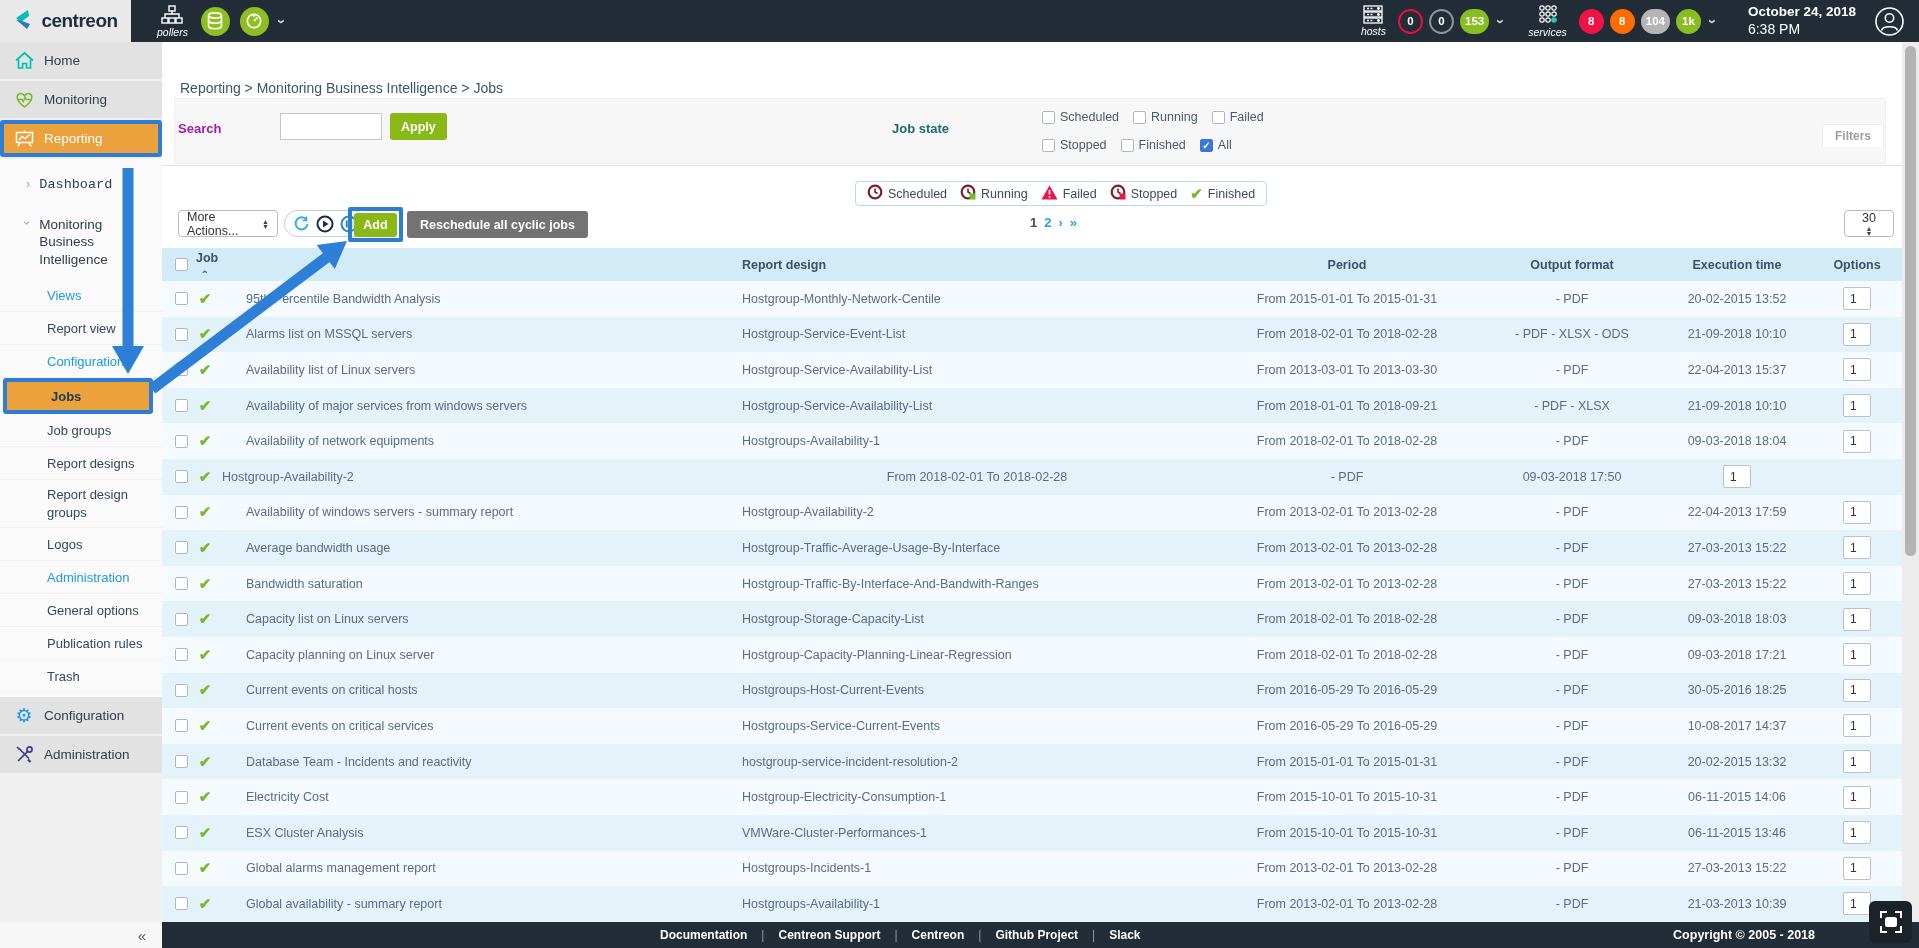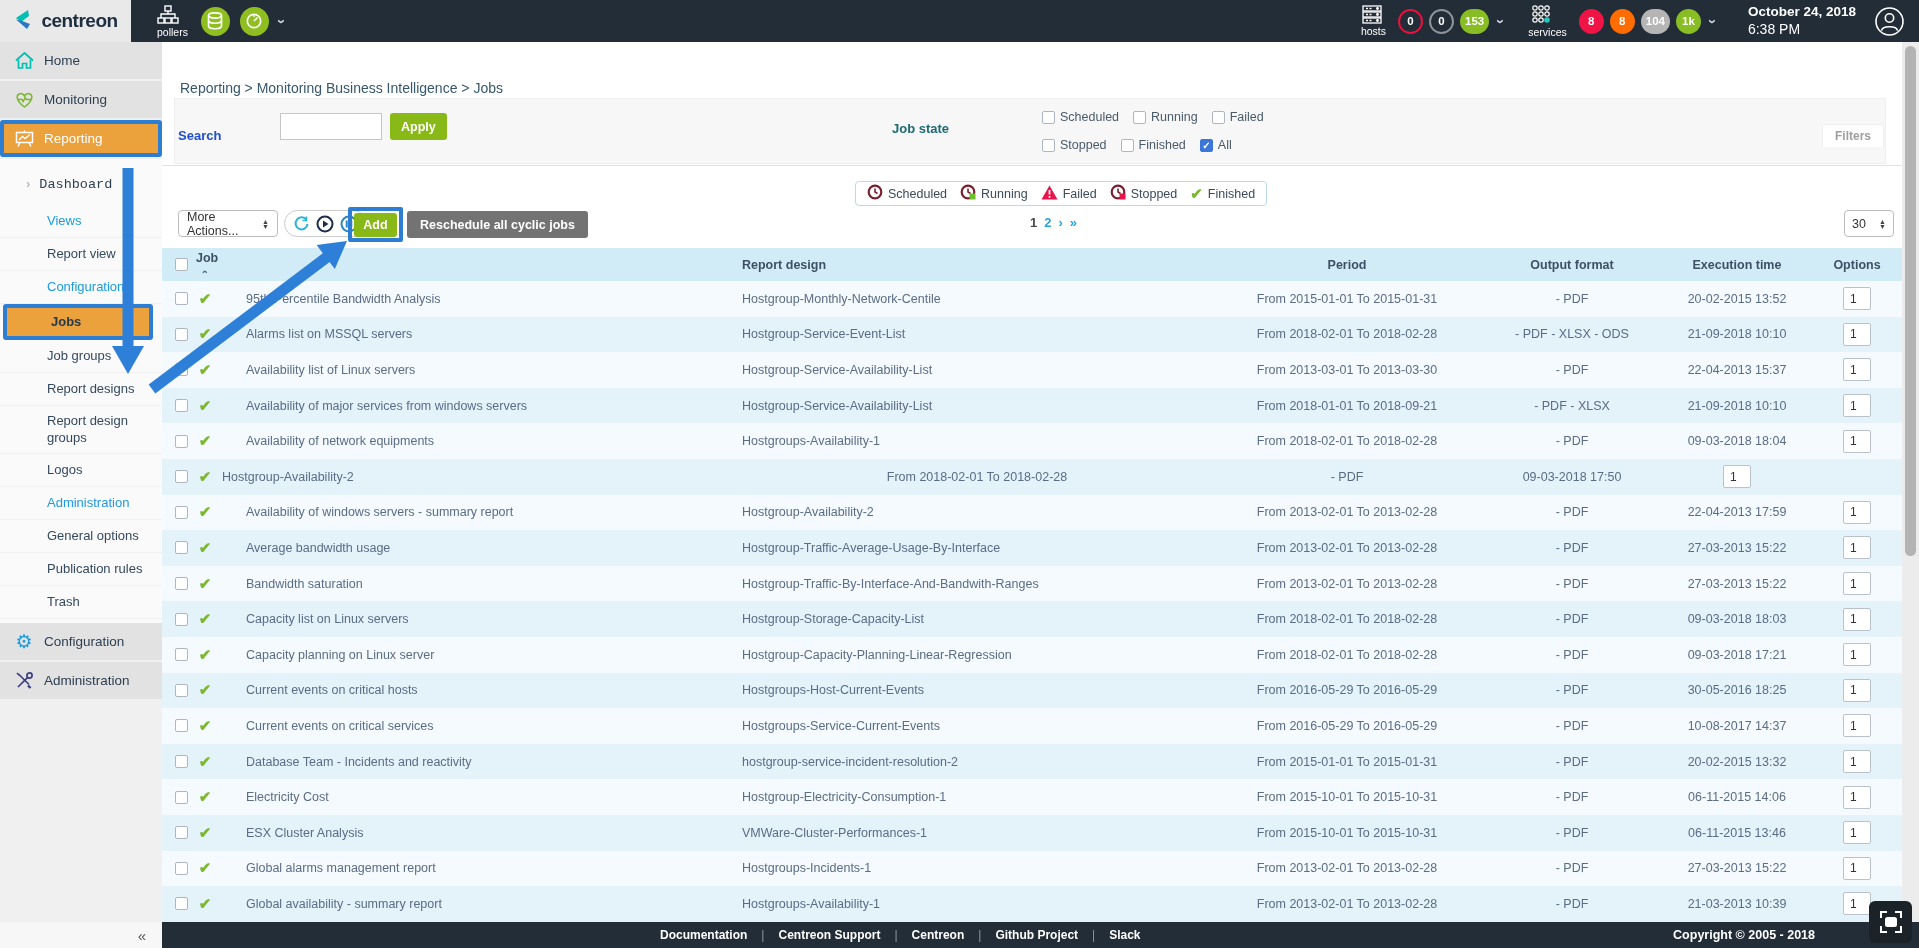--- a/index.html
+++ b/index.html
@@ -4,21 +4,21 @@
 <style>
   * { margin:0; padding:0; box-sizing:border-box; }
   html,body { width:1919px; height:948px; }
   body { font-family:"Liberation Sans", sans-serif; position:relative; overflow:hidden; background:#fff; font-size:12.5px; color:#4d5e77; }
 
   
   .topbar { position:absolute; left:0; top:0; width:1919px; height:42px; background:#232d37; display:flex; align-items:center; z-index:5; }
   .logo-area { width:131px; height:42px; background:#e9e9e9; display:flex; align-items:center; justify-content:center; gap:6px; }
   .brand-text { font-size:19px; font-weight:bold; color:#1c2e40; letter-spacing:-0.5px; }
   .tb-group { display:flex; align-items:center; }
-  .tb-col { display:flex; flex-direction:column; color:#fff; margin:0 8px; }
+  .tb-col { display:flex; flex-direction:column; align-items:center; color:#fff; margin:0 8px;font-style:italic; }
   .tb-col .lbl { font-size:10.5px; color:#fff; margin-top:1px; }
   .round-ic { width:29px; height:29px; border-radius:50%; background:#8fbe21; display:flex; align-items:center; justify-content:center; margin:0 5px; }
   .chev { display:inline-block; color:#cfd6dc; font-size:15px; transform:rotate(90deg); font-weight:bold; margin:0 6px; }
   .badges { display:flex; align-items:center; gap:6px; margin:0 4px; }
   .badge { min-width:25px; height:25px; padding:0 5px; border-radius:13px; display:flex; align-items:center; justify-content:center; font-weight:bold; font-size:11.5px; color:#fff; }
   .ring-red { border:2px solid #e8113d; }
   .ring-gray { border:2px solid #8d949b; }
   .fill-green { background:#88bd23; }
   .fill-red { background:#f01446; }
   .fill-orange { background:#ff6d00; }
@@ -42,21 +42,21 @@
   .nav-sub.sub-active { background:#eba13c; color:#243a4d; font-weight:bold; border:4px solid #2d7dd2; border-radius:3px; margin:0 9px 0 3px; padding-left:44px; height:36px; }
   .nav-wrap { height:auto; min-height:33px; padding-top:6px; padding-bottom:6px; line-height:1.35; align-items:flex-start; }
   .gear-glyph { font-size:19px; color:#1b9be0; line-height:1; }
   .collapse-strip { position:absolute; left:0; bottom:0; width:162px; height:26px; background:#f7f7f7; display:flex; align-items:center; justify-content:flex-end; padding-right:16px; color:#555; font-size:15px; cursor:pointer; z-index:4; }
 
   
   .main { position:absolute; left:162px; top:42px; width:1740px; height:880px; background:#fff; }
   .breadcrumb { position:absolute; left:18px; top:38px; font-size:14px; color:#37576b; cursor:pointer; }
   .filter-panel { position:absolute; left:12px; top:56px; right:16px; height:66px; background:#f7f7f7; border:1px solid #efefef; }
   .hrule { position:absolute; left:0; top:123px; right:0; border-bottom:1px solid #e2e2e2; }
-  .search-label { position:absolute; left:16px; top:86px; font-size:13px; font-weight:bold; color:#1d4ed8; }
+  .search-label { position:absolute; left:16px; top:79px; font-size:13px; font-weight:bold; color:#a21caf; }
   .search-input { position:absolute; left:118px; top:71px; width:102px; height:27px; border:1px solid #c6c6c6; background:#fff; padding:0 6px; font-size:12.5px; color:#333; }
   .apply-btn { position:absolute; left:228px; top:71px; height:27px; padding:0 11px; background:#88b917; color:#fff; font-weight:bold; font-size:12.5px; border:none; border-radius:3px; cursor:pointer; }
   .jobstate-label { position:absolute; left:730px; top:79px; width:110px; font-size:13px; font-weight:bold; color:#1e6a73; }
   .cbrow { position:absolute; left:880px; display:flex; gap:14px; align-items:center; }
   .cbrow1 { top:68px; } .cbrow2 { top:96px; }
   .cbitem { display:flex; align-items:center; gap:5px; font-size:12.5px; color:#4a5a6a; cursor:pointer; }
   .cbox { width:13px; height:13px; border:1px solid #aeb6c0; border-radius:2px; background:#fff; display:flex; align-items:center; justify-content:center; }
   .cbox.checked { background:#3a77d9; border-color:#3a77d9; color:#fff; font-size:10px; font-weight:bold; }
   .filters-tab { position:absolute; right:18px; top:82px; background:#fff; border:1px solid #eee; border-bottom:none; border-radius:3px 3px 0 0; padding:4px 12px; font-size:12px; font-weight:bold; color:#9e9e9e; cursor:pointer; }
 
@@ -66,21 +66,21 @@
   .toolbar-select { position:absolute; left:16px; top:168px; width:100px; height:27px; border:1px solid #bbb; border-radius:4px; background:#fff; display:flex; align-items:center; justify-content:space-between; padding:0 8px; font-size:12.5px; color:#333; cursor:pointer; }
   .spin { display:flex; flex-direction:column; line-height:5px; font-size:7px; color:#444; }
   .icon-group { position:absolute; left:122px; top:168px; height:27px; border:1px solid #ccc; border-radius:14px; background:#fff; display:flex; align-items:center; gap:6px; padding:0 8px; }
   .icon-group svg { cursor:pointer; }
   .add-annot { position:absolute; left:186px; top:165px; width:55px; height:35px; border:4px solid #2d7dd2; border-radius:2px; display:flex; align-items:center; justify-content:center; background:transparent; }
   .add-btn { width:43px; height:24px; background:#88b917; border:none; border-radius:3px; color:#fff; font-weight:bold; font-size:12.5px; cursor:pointer; }
   .resched-btn { position:absolute; left:245px; top:169px; height:27px; padding:0 13px; background:#737373; border:none; border-radius:3px; color:#fff; font-weight:bold; font-size:12.5px; cursor:pointer; }
   .pagination { position:absolute; left:868px; top:173px; display:flex; gap:7px; font-size:13px; font-weight:bold; color:#29a3d8; }
   .pagination span { cursor:pointer; }
   .pagination .current { color:#4a4a4a; cursor:default; }
-  .pagesize { position:absolute; left:1682px; top:168px; width:50px; height:27px; border:1px solid #bbb; border-radius:4px; background:#fff; display:flex; align-items:center; justify-content:space-between; padding:0 7px; font-size:12.5px; color:#333; cursor:pointer; }
+  .pagesize { position:absolute; left:1682px; top:168px; width:50px; height:27px; border:1px solid #bbb; border-radius:4px; background:#fff; display:flex; align-items:center; justify-content:space-between; padding:0 7px; font-size:12.5px; color:#333; cursor:pointer;flex-direction:column; }
 
   
   .grid-cols { display:grid; grid-template-columns:26px 34px 520px 470px 270px 180px 150px 90px; align-items:center; }
   .thead { position:absolute; left:0; top:206px; width:1740px; height:33px; background:#d2ecf7; font-weight:bold; color:#3d5166; font-size:12.5px; }
   .thead .c-center, .tr .c-center { text-align:center; }
   .rows { position:absolute; left:0; top:239px; width:1740px; height:641px; overflow:hidden; }
   .tr { width:1740px; height:35.6px; font-size:12.5px; color:#5b6c86; }
   .tr:nth-child(odd) { background:#f4fafd; }
   .tr:nth-child(even) { background:#e4f2fa; }
   .cb-cell { display:flex; justify-content:flex-end; }
@@ -242,20 +242,24 @@
             <path d="M5,11 L8.5,7.5 L11,9.5 L16,5.5"></path>
           </g>
         </svg>
       </span>
       <span class="nav-label">Reporting</span>
     </div>
     <div class="submenu">
       <div class="nav-group">
         <span class="gchev">›</span>
         <span style="width: 108px; font-family: Liberation Mono, monospace;">Dashboard</span>
+      </div>
+      <div class="nav-group">
+        <span class="gchev down">›</span>
+        <span style="width: 108px;">Monitoring Business Intelligence</span>
       </div>
       <div class="nav-sub link">
         <span>Views</span>
       </div>
       <div class="nav-sub">
         <span>Report view</span>
       </div>
       <div class="nav-sub link">
         <span>Configuration</span>
       </div>

